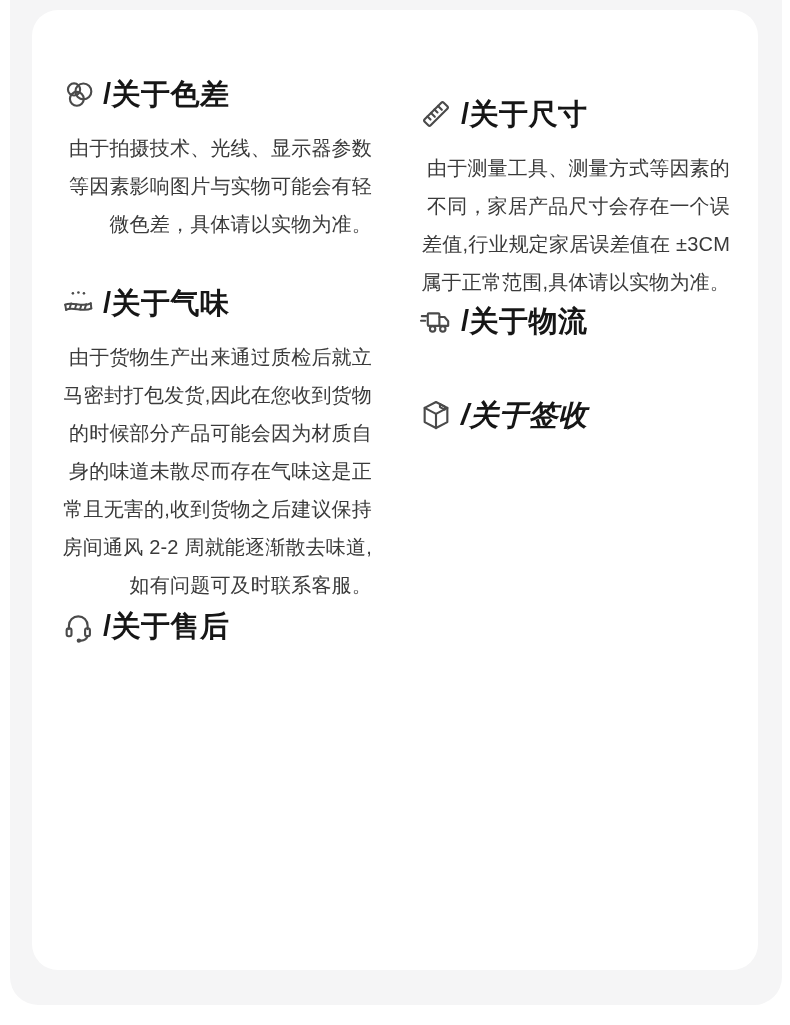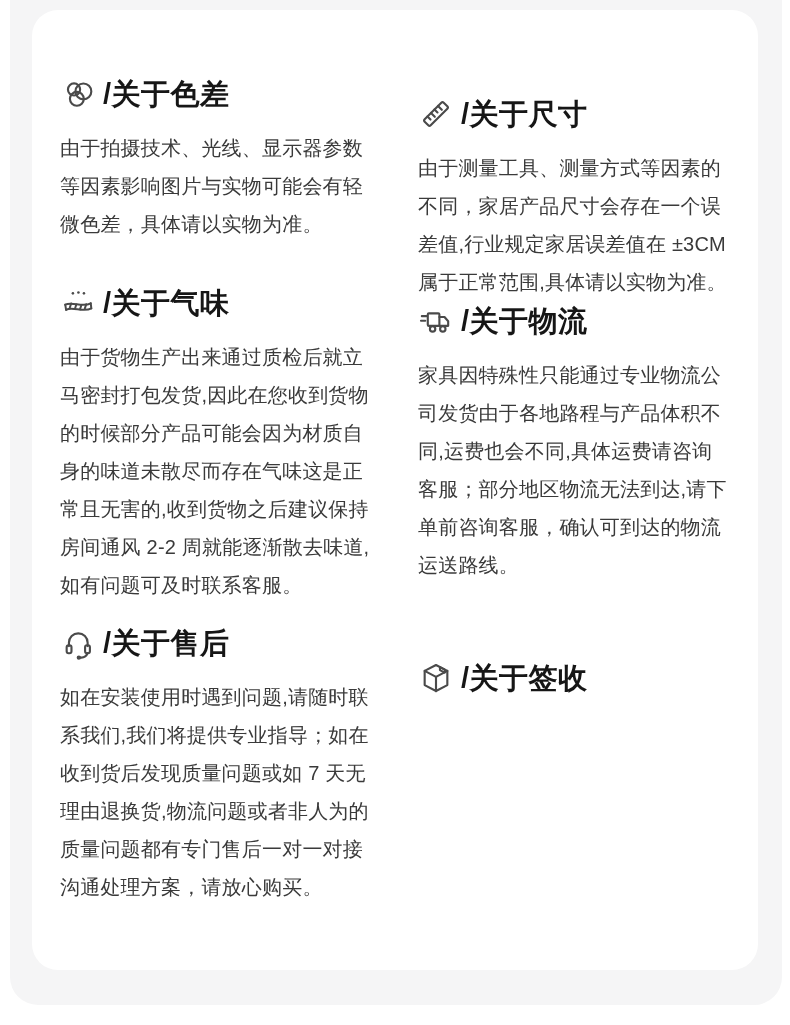--- a/index.html
+++ b/index.html
@@ -53,28 +53,28 @@
     letter-spacing: 0.5px;
     line-height: 40px;
     white-space: nowrap;
   }
   .sec-body {
     margin: 15px 0 0 0;
     font-size: 20px;
     line-height: 38px;
     color: #3a3a3a;
     letter-spacing: 0.2px;
-    text-align: left;
+    text-align: right;
   }
   .mt-l1 { margin-top: 40px; }
   .mt-l2 { margin-top: 40px; }
-  .mt-l3 { margin-top: 19px; }
+  .mt-l3 { margin-top: 2px; }
   .mt-r1 { margin-top: 60px; }
   .mt-r2 { }
-  .mt-r3 { margin-top: 74px; }
+  .mt-r3 { margin-top: 54px; font-style: italic; }
 </style>
 </head>
 <body>
 
 <div class="panel">
   <div class="card">
     <div class="cols">
 
       <div class="col">
 
@@ -116,21 +116,20 @@
               <svg viewBox="0 0 24 24" fill="none" stroke="#4a4a4a" stroke-width="1.5" stroke-linecap="round" stroke-linejoin="round">
                 <path d="M5.6 14.2 v-2.4 a6.6 6.6 0 0 1 13.2 0 v2.4"></path>
                 <rect x="4" y="13.6" width="3.4" height="5.6" rx="1.4"></rect>
                 <rect x="17" y="13.6" width="3.4" height="5.6" rx="1.4"></rect>
                 <path d="M18.8 19.2 a4.8 4.8 0 0 1 -4.6 3.1 h-0.8"></path>
                 <circle cx="12.6" cy="22.3" r="0.8"></circle>
               </svg>
             </span>
             <h2 class="sec-title">/关于售后</h2>
           </div>
-          <p class="sec-body">如在安装使用时遇到问题,请随时联系我们,我们将提供专业指导；如在收到货后发现质量问题或如 7 天无理由退换货,物流问题或者非人为的质量问题都有专门售后一对一对接沟通处理方案，请放心购买。</p>
         </section>
 
       </div>
 
       <div class="col">
 
         <section class="sec mt-r1">
           <div class="sec-head">
             <span class="icon">
               <svg viewBox="0 0 24 24" fill="none" stroke="#4a4a4a" stroke-width="1.5" stroke-linecap="round" stroke-linejoin="round">
@@ -151,21 +150,20 @@
               <svg viewBox="0 0 24 24" fill="none" stroke="#4a4a4a" stroke-width="1.5" stroke-linecap="round" stroke-linejoin="round">
                 <path d="M2 8.6 h3.2 M1.4 11.8 h3"></path>
                 <rect x="6.2" y="6.6" width="8.2" height="8.8" rx="0.8"></rect>
                 <path d="M14.4 9.2 h3.6 l2.6 3 v3.2 h-6.2"></path>
                 <circle cx="9.6" cy="17.6" r="1.9"></circle>
                 <circle cx="16.8" cy="17.6" r="1.9"></circle>
               </svg>
             </span>
             <h2 class="sec-title">/关于物流</h2>
           </div>
-          <p class="sec-body">家具因特殊性只能通过专业物流公司发货由于各地路程与产品体积不同,运费也会不同,具体运费请咨询客服；部分地区物流无法到达,请下单前咨询客服，确认可到达的物流运送路线。</p>
         </section>
 
         <section class="sec mt-r3">
           <div class="sec-head">
             <span class="icon">
               <svg viewBox="0 0 24 24" fill="none" stroke="#4a4a4a" stroke-width="1.5" stroke-linecap="round" stroke-linejoin="round">
                 <path d="M12 2.8 L20 7 L12 11.2 L4 7 Z"></path>
                 <path d="M4 7 V17 L12 21.2 V11.2"></path>
                 <path d="M20 7 V17 L12 21.2"></path>
                 <path d="M14.8 4.3 l3.4 1.8 v2.1 l-3.4 -1.8 z"></path>

